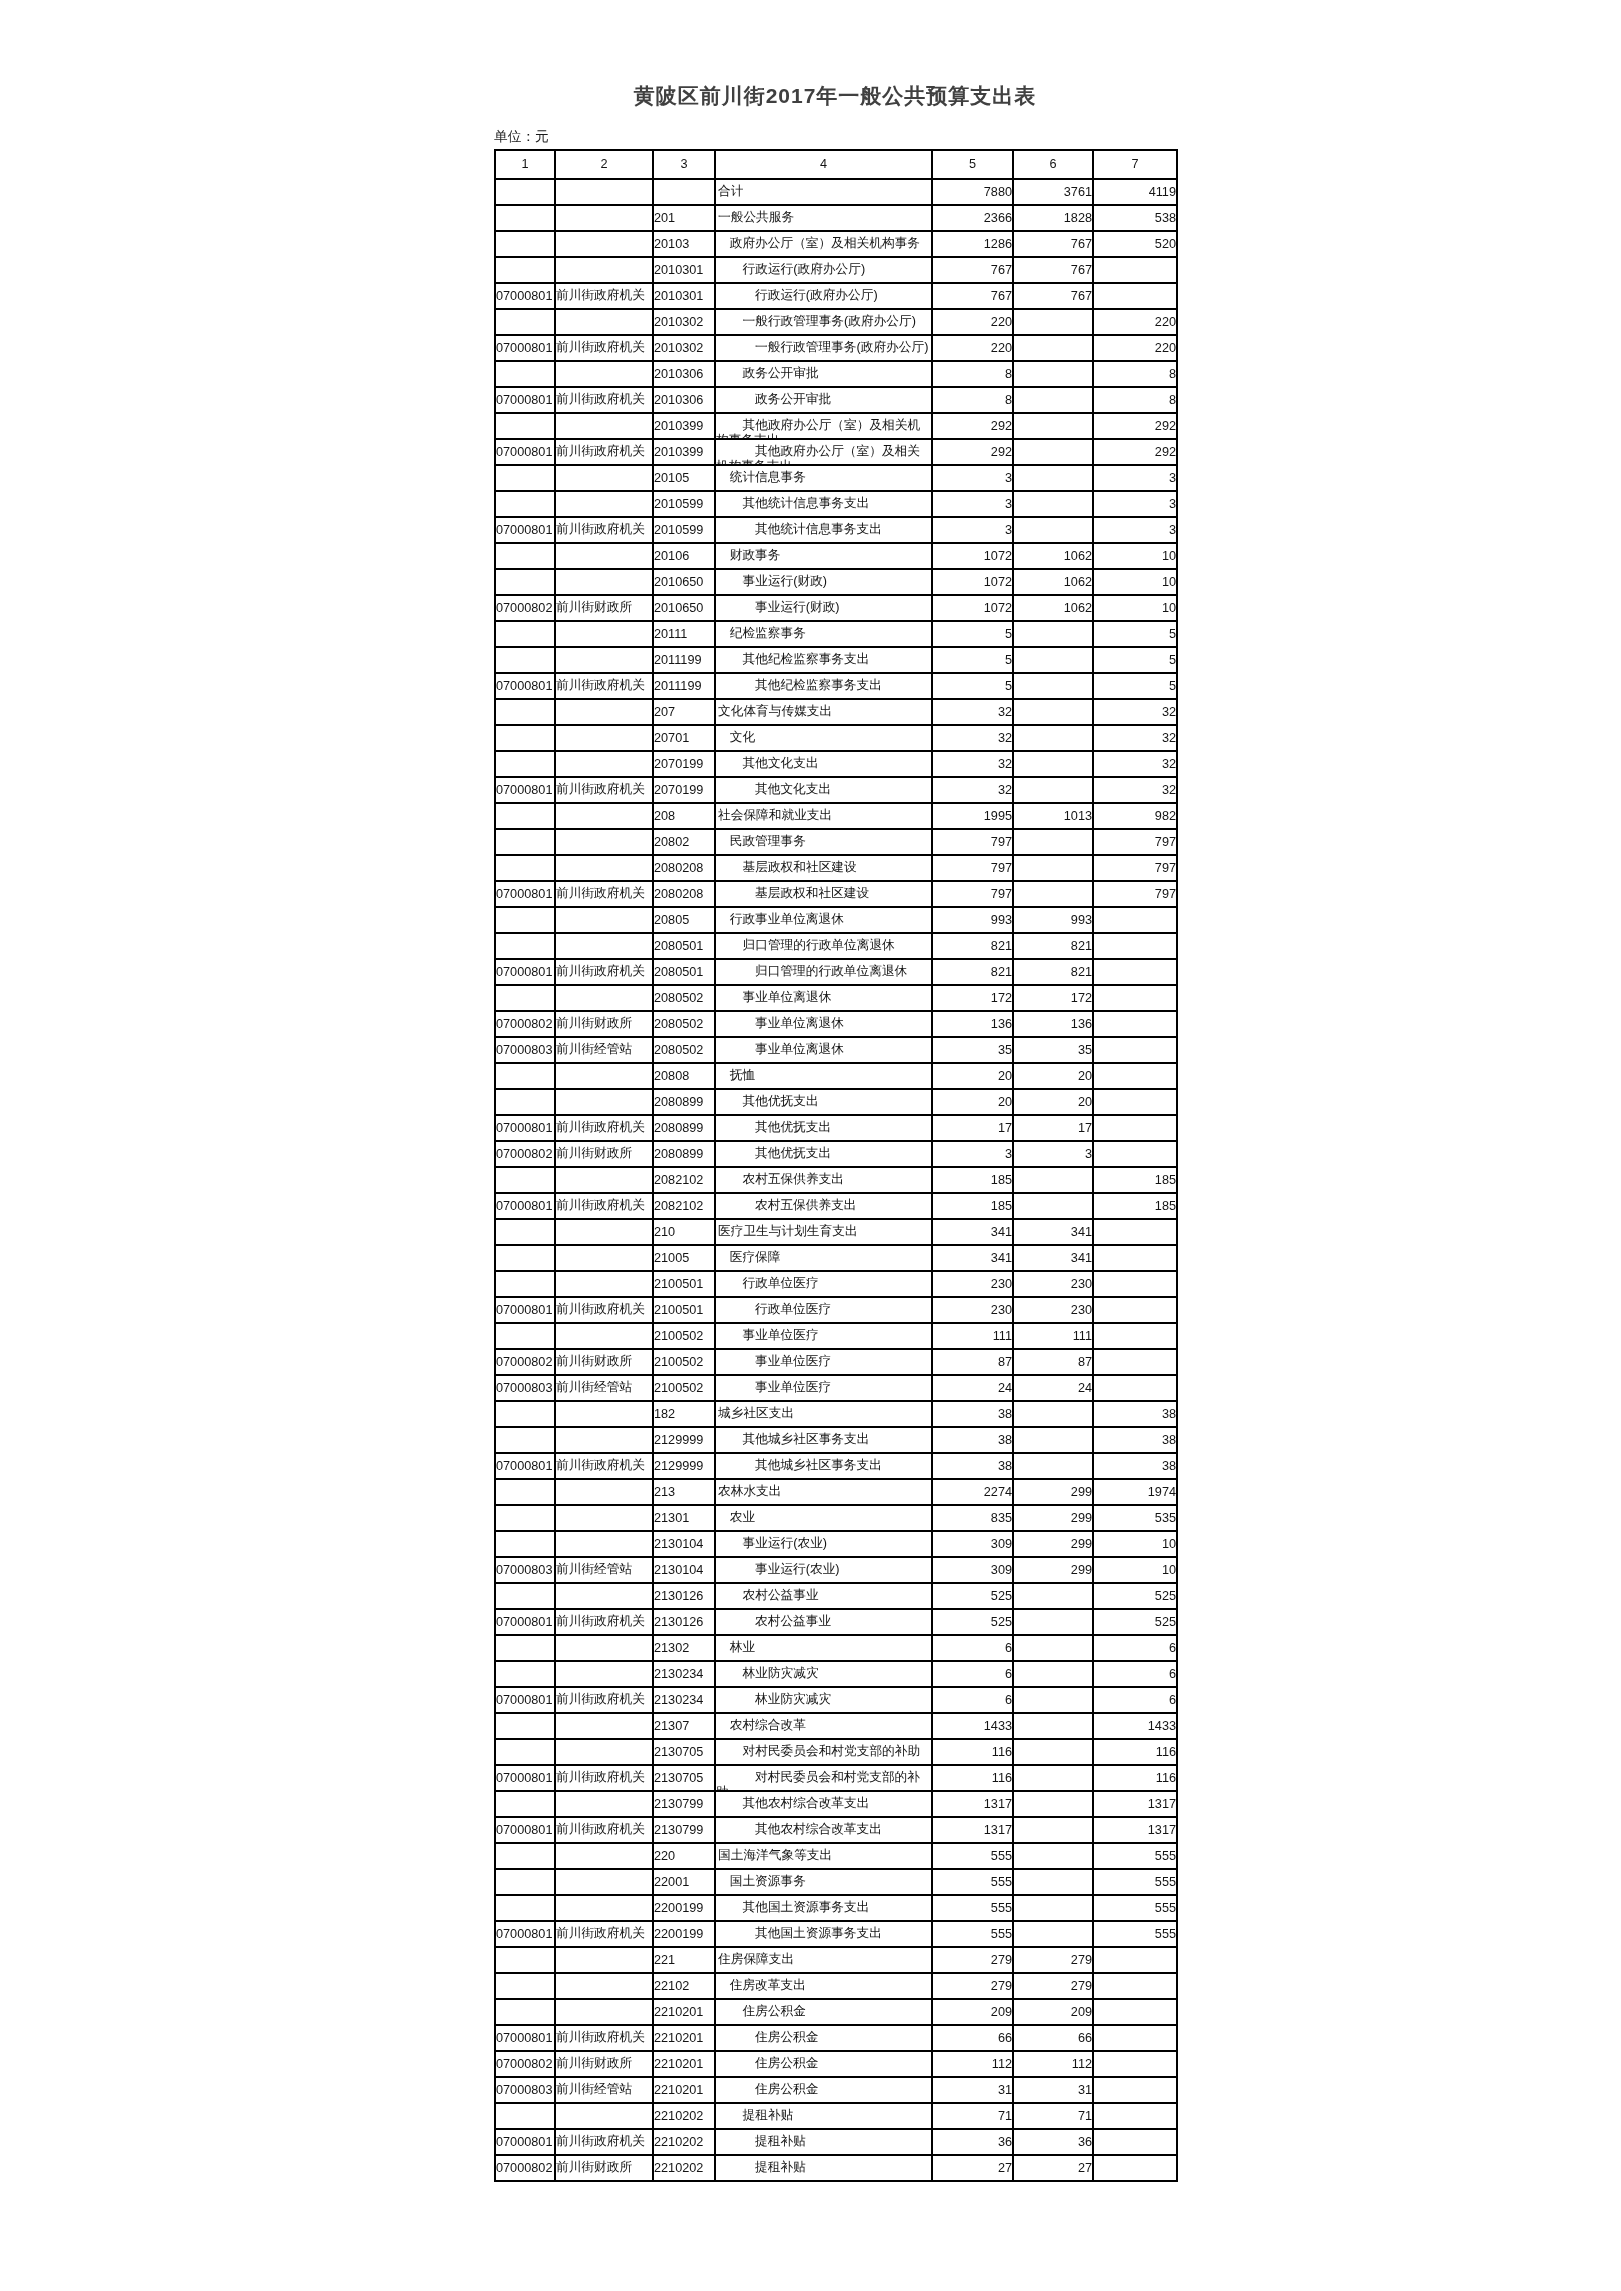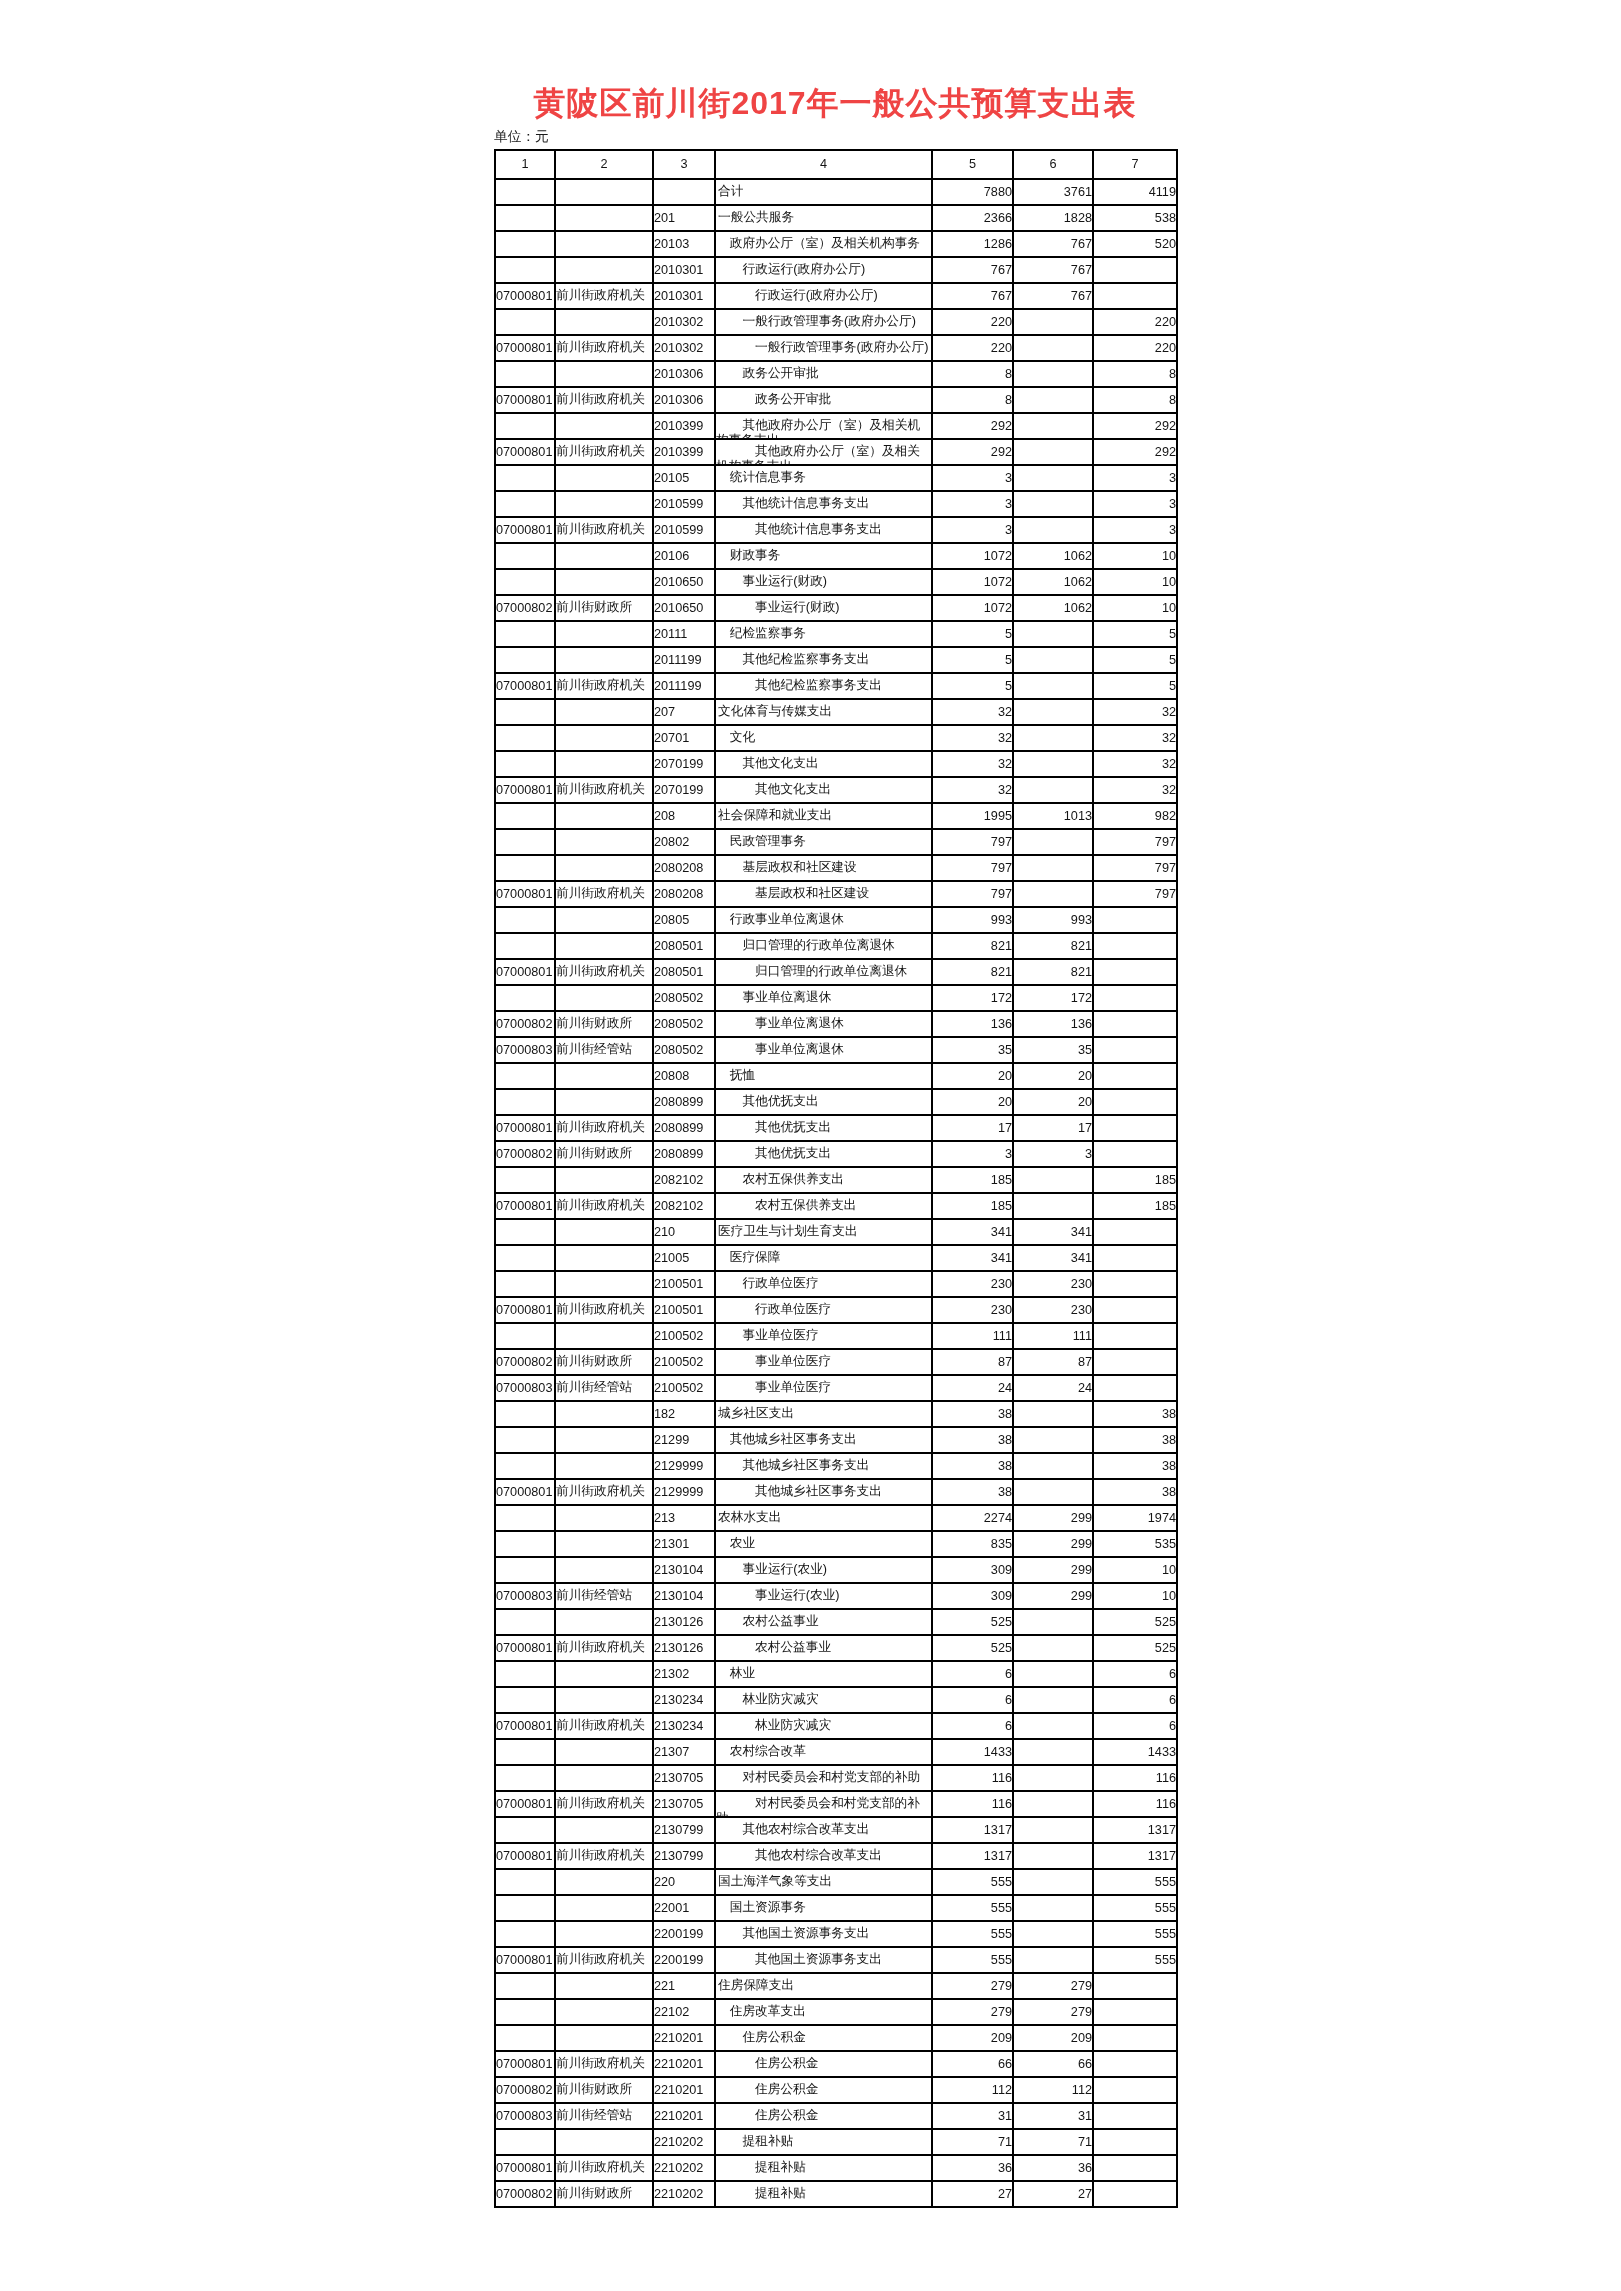--- a/index.html
+++ b/index.html
@@ -3,22 +3,22 @@
 <meta charset="utf-8">
 <style>
   html,body{margin:0;padding:0;}
   body{
     width:1621px;height:2292px;position:relative;background:#ffffff;
     font-family:"Liberation Sans","DejaVu Sans",sans-serif;color:#111111;
     overflow:hidden;
   }
   .page-title{
     position:absolute;left:494px;top:82px;width:682px;
-    text-align:center;font-size:32px;font-weight:bold;letter-spacing:1px;
-    white-space:nowrap;color:#ef4444;
+    text-align:center;font-size:21px;font-weight:bold;letter-spacing:1px;
+    white-space:nowrap;color:#404040;
   }
   .unit-note{
     position:absolute;left:494px;top:128px;width:678px;
     text-align:left;font-size:13.7px;color:#1a1a1a;
   }
   table.budget{
     position:absolute;left:494px;top:149px;width:682px;
     border-collapse:collapse;table-layout:fixed;
     border:2.9px solid #000;font-size:12.7px;color:#141414;
   }
@@ -592,31 +592,20 @@
         <td class="c4">
           <div class="nm lvl0">城乡社区支出</div>
         </td>
         <td class="c5">38</td>
         <td class="c6"></td>
         <td class="c7">38</td>
       </tr>
       <tr>
         <td class="c1"></td>
         <td class="c2"></td>
-        <td class="c3">21299</td>
-        <td class="c4">
-          <div class="nm lvl1">其他城乡社区事务支出</div>
-        </td>
-        <td class="c5">38</td>
-        <td class="c6"></td>
-        <td class="c7">38</td>
-      </tr>
-      <tr>
-        <td class="c1"></td>
-        <td class="c2"></td>
         <td class="c3">2129999</td>
         <td class="c4">
           <div class="nm lvl2">其他城乡社区事务支出</div>
         </td>
         <td class="c5">38</td>
         <td class="c6"></td>
         <td class="c7">38</td>
       </tr>
       <tr>
         <td class="c1">07000801</td>

